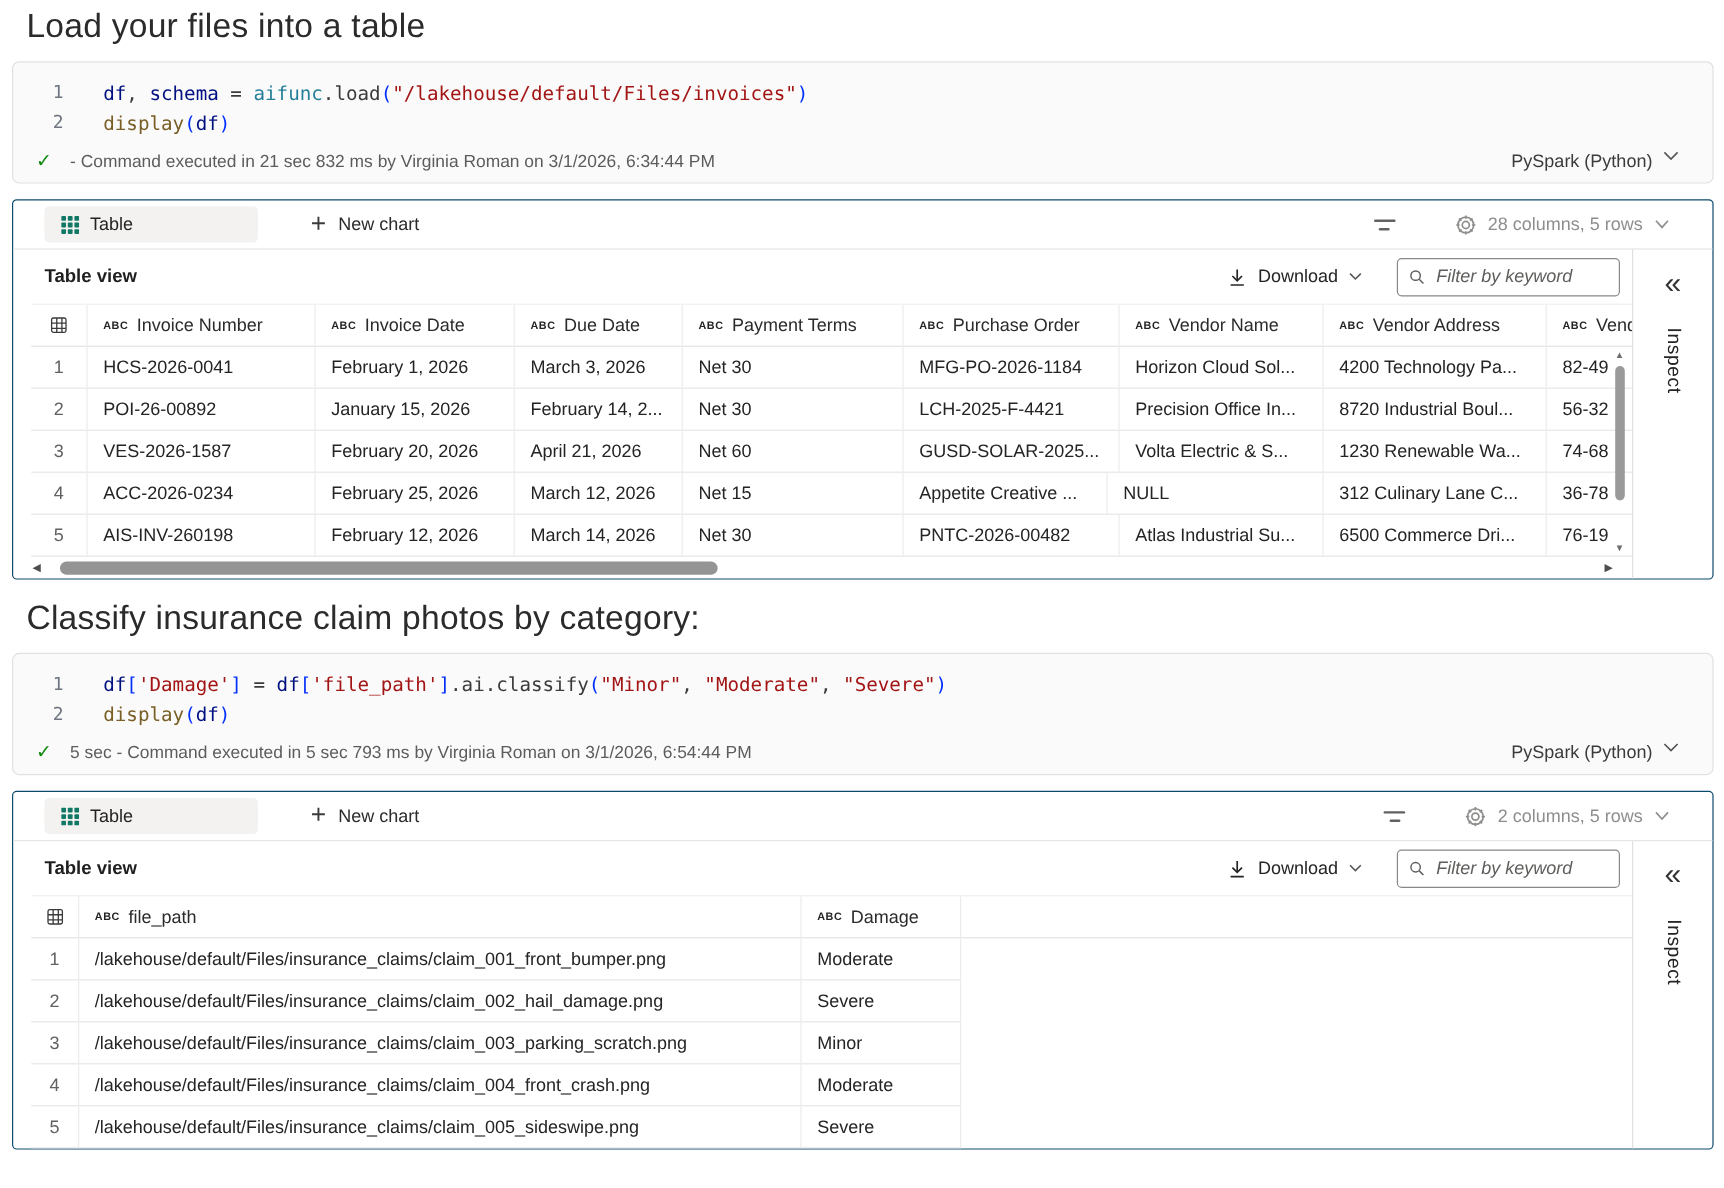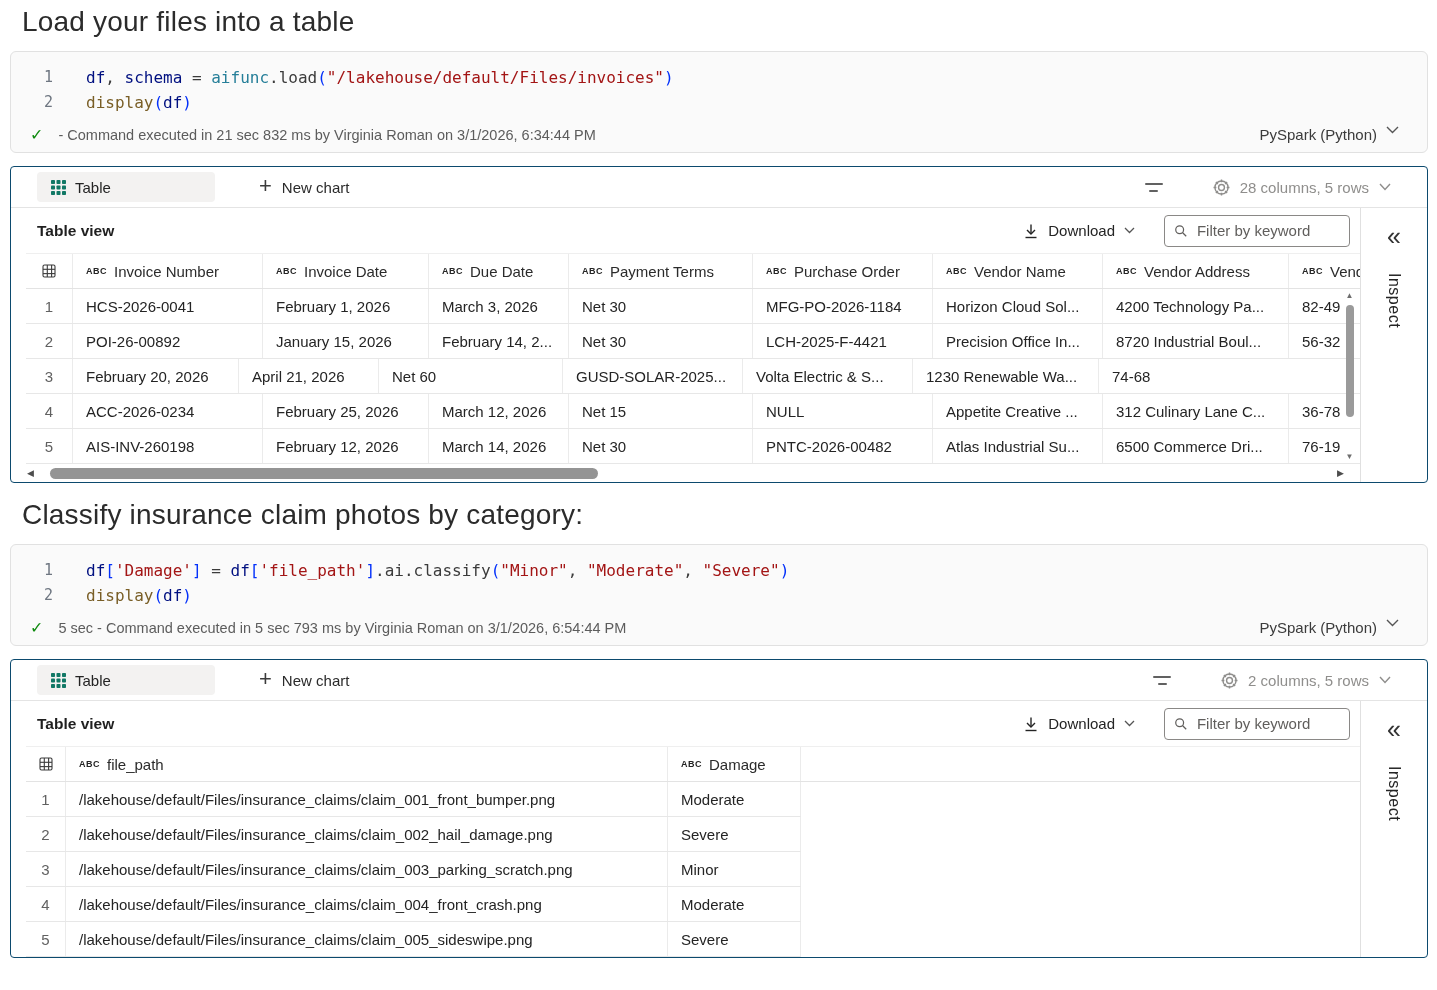--- a/index.html
+++ b/index.html
@@ -57,21 +57,21 @@
   .out-main { flex:1; min-width:0; }
   .out-rail { width:67px; border-left:1px solid #e0e0e0; display:flex; flex-direction:column; align-items:center; padding-top:16px; }
   .collapse-btn { font-size:25px; color:#333; line-height:1; cursor:pointer; }
   .inspect-tab { margin-top:24px; writing-mode:vertical-rl; font-size:16px; color:#242424; letter-spacing:0.5px; cursor:pointer; }
 
   .view-row { height:45px; display:flex; align-items:center; padding:0 10px 0 26px; }
   .view-title { font-weight:700; font-size:15.5px; color:#1f1f1f; }
   .view-actions { margin-left:auto; display:flex; align-items:center; gap:29px; }
   .download-btn { display:flex; align-items:center; gap:9px; font-size:15px; color:#242424; cursor:pointer; }
   .searchbox { display:flex; align-items:center; gap:7px; border:1px solid #8a8886; border-radius:4px; height:32px; width:186px; padding:0 9px; background:#fff; }
-  .searchbox input { border:none; outline:none; width:100%; font-size:15px; font-family:inherit; color:#242424; background:transparent; }
+  .searchbox input { border:none; outline:none; width:100%; font-size:15px; font-family:inherit; color:#242424; background:transparent;font-style:italic; }
   .searchbox input::placeholder { color:#605e5c; }
 
   
   .tbl { margin-left:15px; font-size:15px; position:relative; }
   .thead { display:flex; height:36px; border-top:1px solid #efefef; border-bottom:1px solid #e3e3e3;text-align:right; }
   .tcell {
     display:flex; align-items:center; height:100%; padding-left:13px;
     white-space:nowrap; overflow:hidden; border-right:1px solid #ebebeb; color:#242424;
   }
   .thead .tcell { color:#2b2b2b; }
@@ -262,36 +262,37 @@
                 <div class="tcell t1c2">January 15, 2026</div>
                 <div class="tcell t1c3">February 14, 2...</div>
                 <div class="tcell t1c4">Net 30</div>
                 <div class="tcell t1c5">LCH-2025-F-4421</div>
                 <div class="tcell t1c6">Precision Office In...</div>
                 <div class="tcell t1c7">8720 Industrial Boul...</div>
                 <div class="tcell t1c8">56-32</div>
               </div>
               <div class="trow">
                 <div class="tcell t1c0">3</div>
+                <div class="tcell t1c1">VES-2026-1587</div>
                 <div class="tcell t1c2">February 20, 2026</div>
                 <div class="tcell t1c3">April 21, 2026</div>
                 <div class="tcell t1c4">Net 60</div>
                 <div class="tcell t1c5">GUSD-SOLAR-2025...</div>
                 <div class="tcell t1c6">Volta Electric &amp; S...</div>
                 <div class="tcell t1c7">1230 Renewable Wa...</div>
                 <div class="tcell t1c8">74-68</div>
               </div>
               <div class="trow">
                 <div class="tcell t1c0">4</div>
                 <div class="tcell t1c1">ACC-2026-0234</div>
                 <div class="tcell t1c2">February 25, 2026</div>
                 <div class="tcell t1c3">March 12, 2026</div>
                 <div class="tcell t1c4">Net 15</div>
+                <div class="tcell t1c6">Appetite Creative ...</div>
                 <div class="tcell t1c5">NULL</div>
-                <div class="tcell t1c6">Appetite Creative ...</div>
                 <div class="tcell t1c7">312 Culinary Lane C...</div>
                 <div class="tcell t1c8">36-78</div>
               </div>
               <div class="trow">
                 <div class="tcell t1c0">5</div>
                 <div class="tcell t1c1">AIS-INV-260198</div>
                 <div class="tcell t1c2">February 12, 2026</div>
                 <div class="tcell t1c3">March 14, 2026</div>
                 <div class="tcell t1c4">Net 30</div>
                 <div class="tcell t1c5">PNTC-2026-00482</div>

